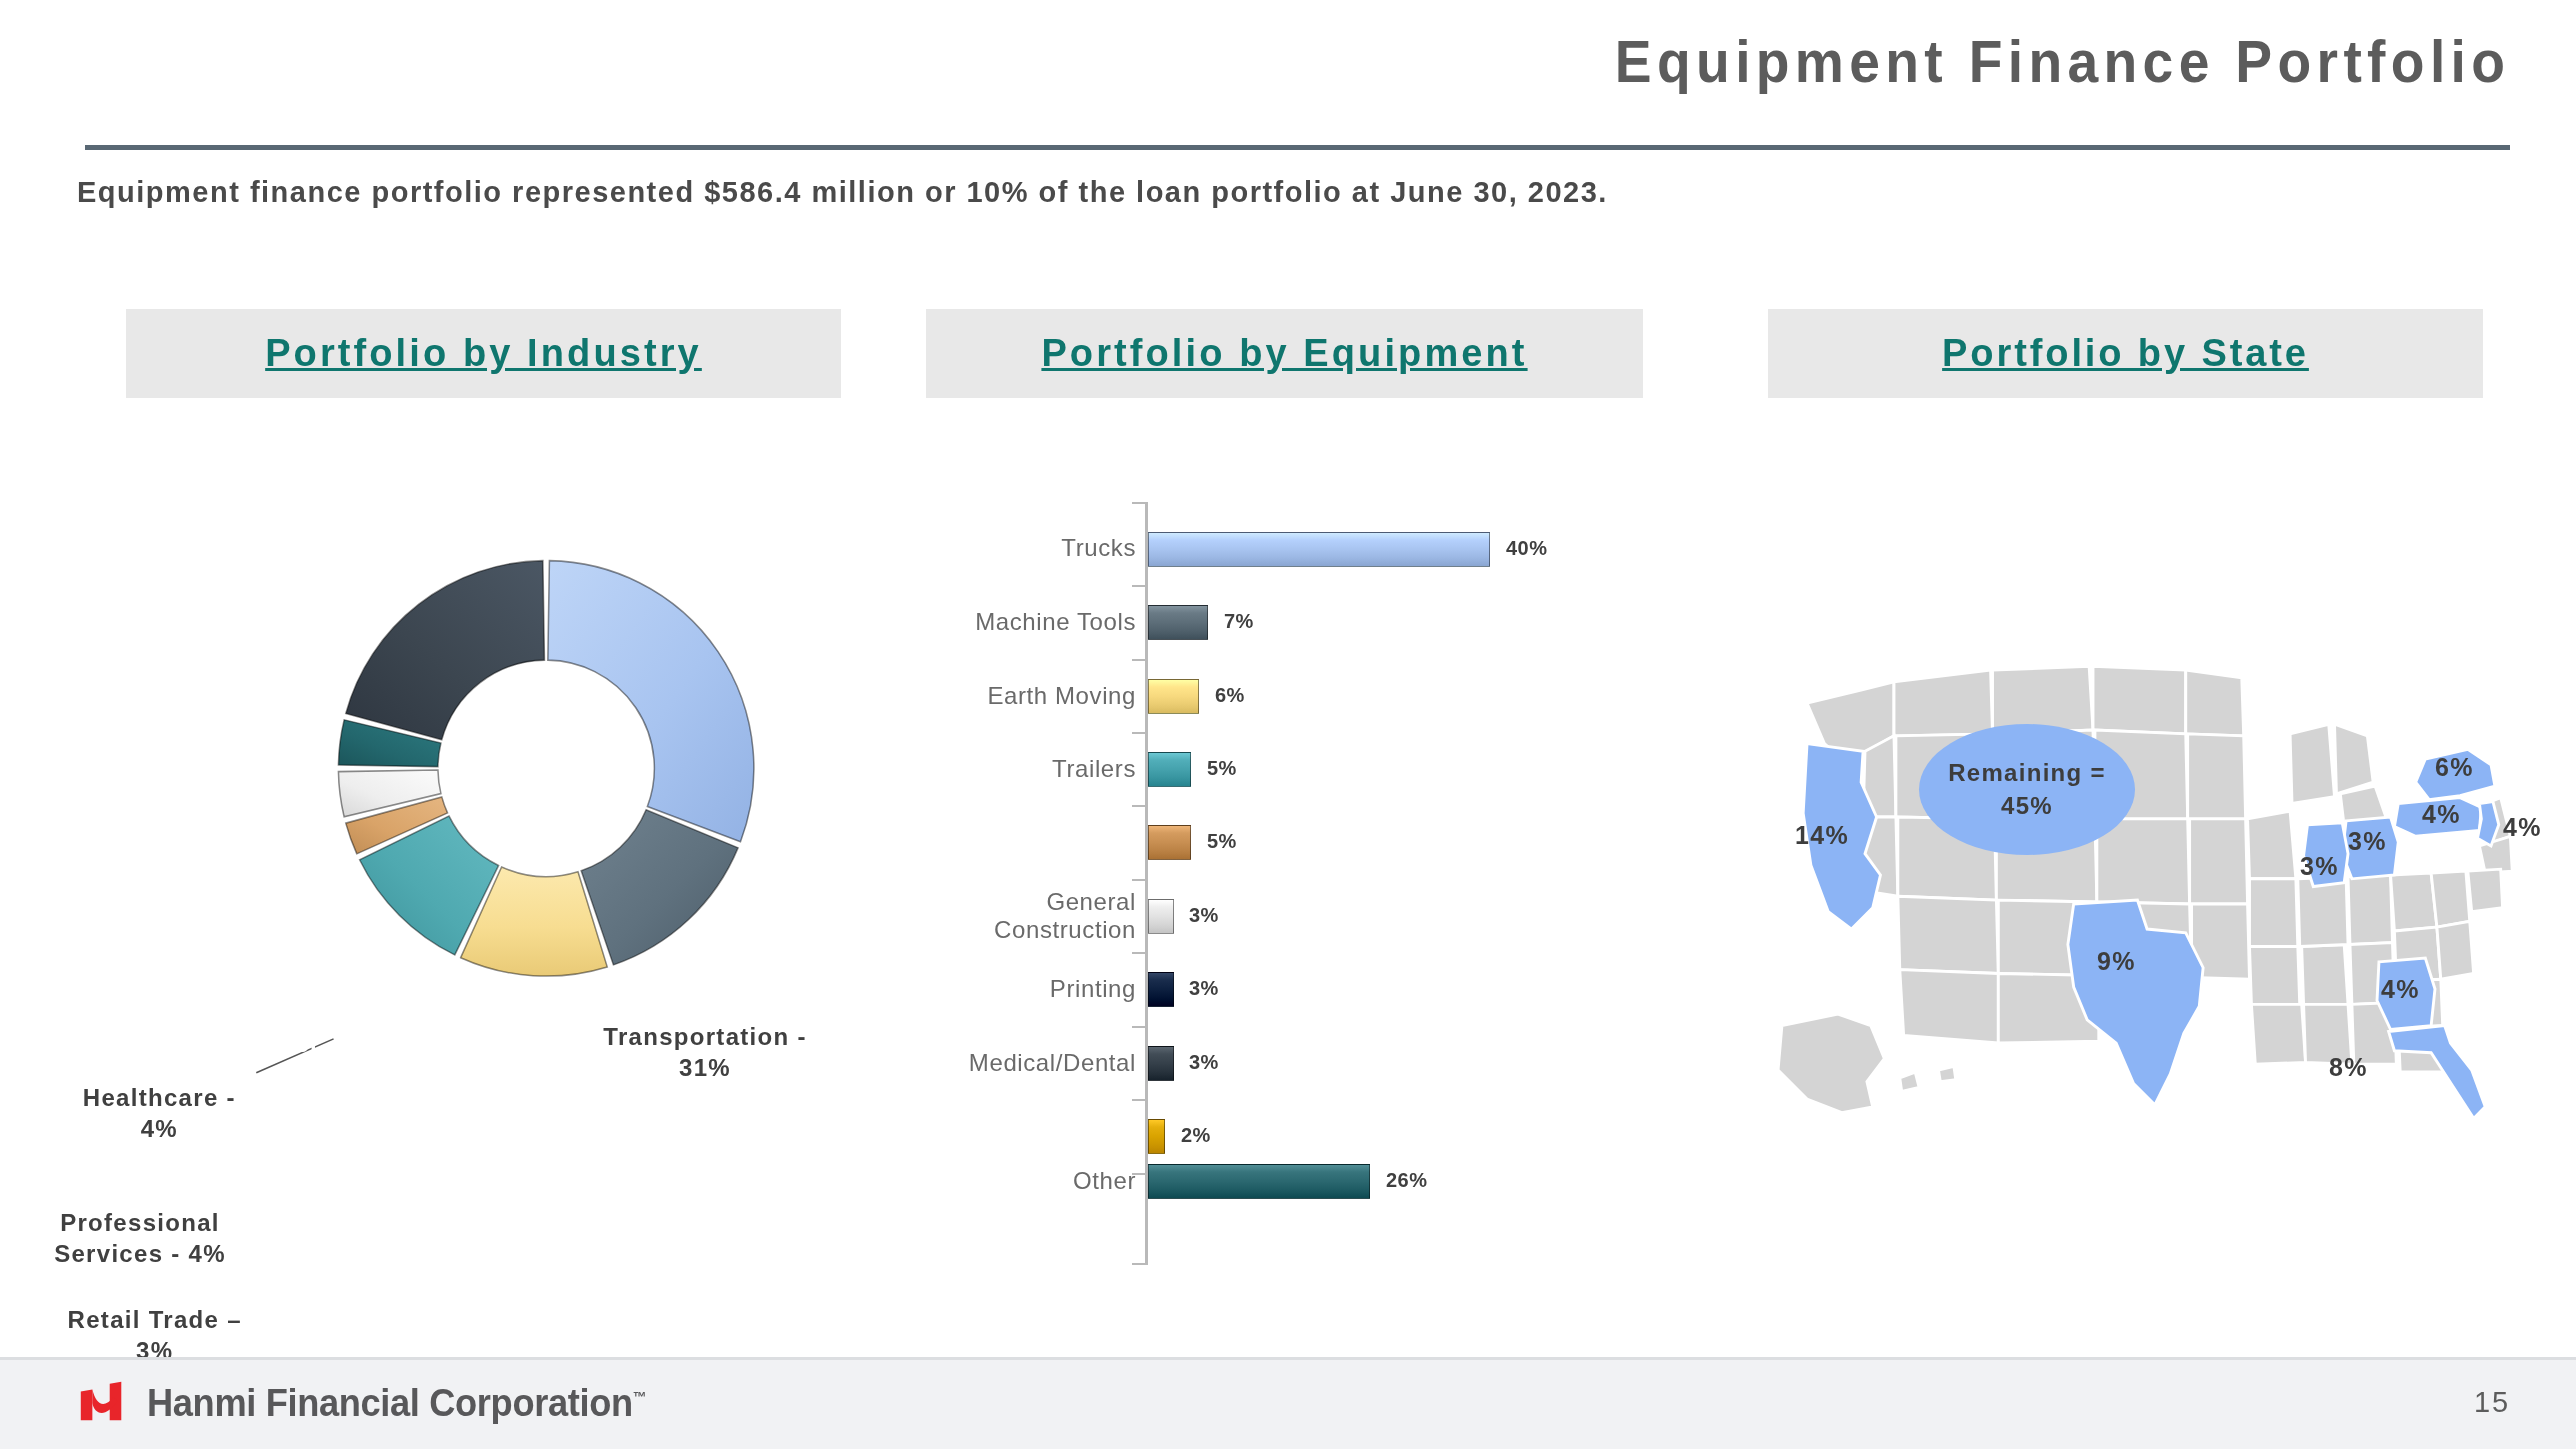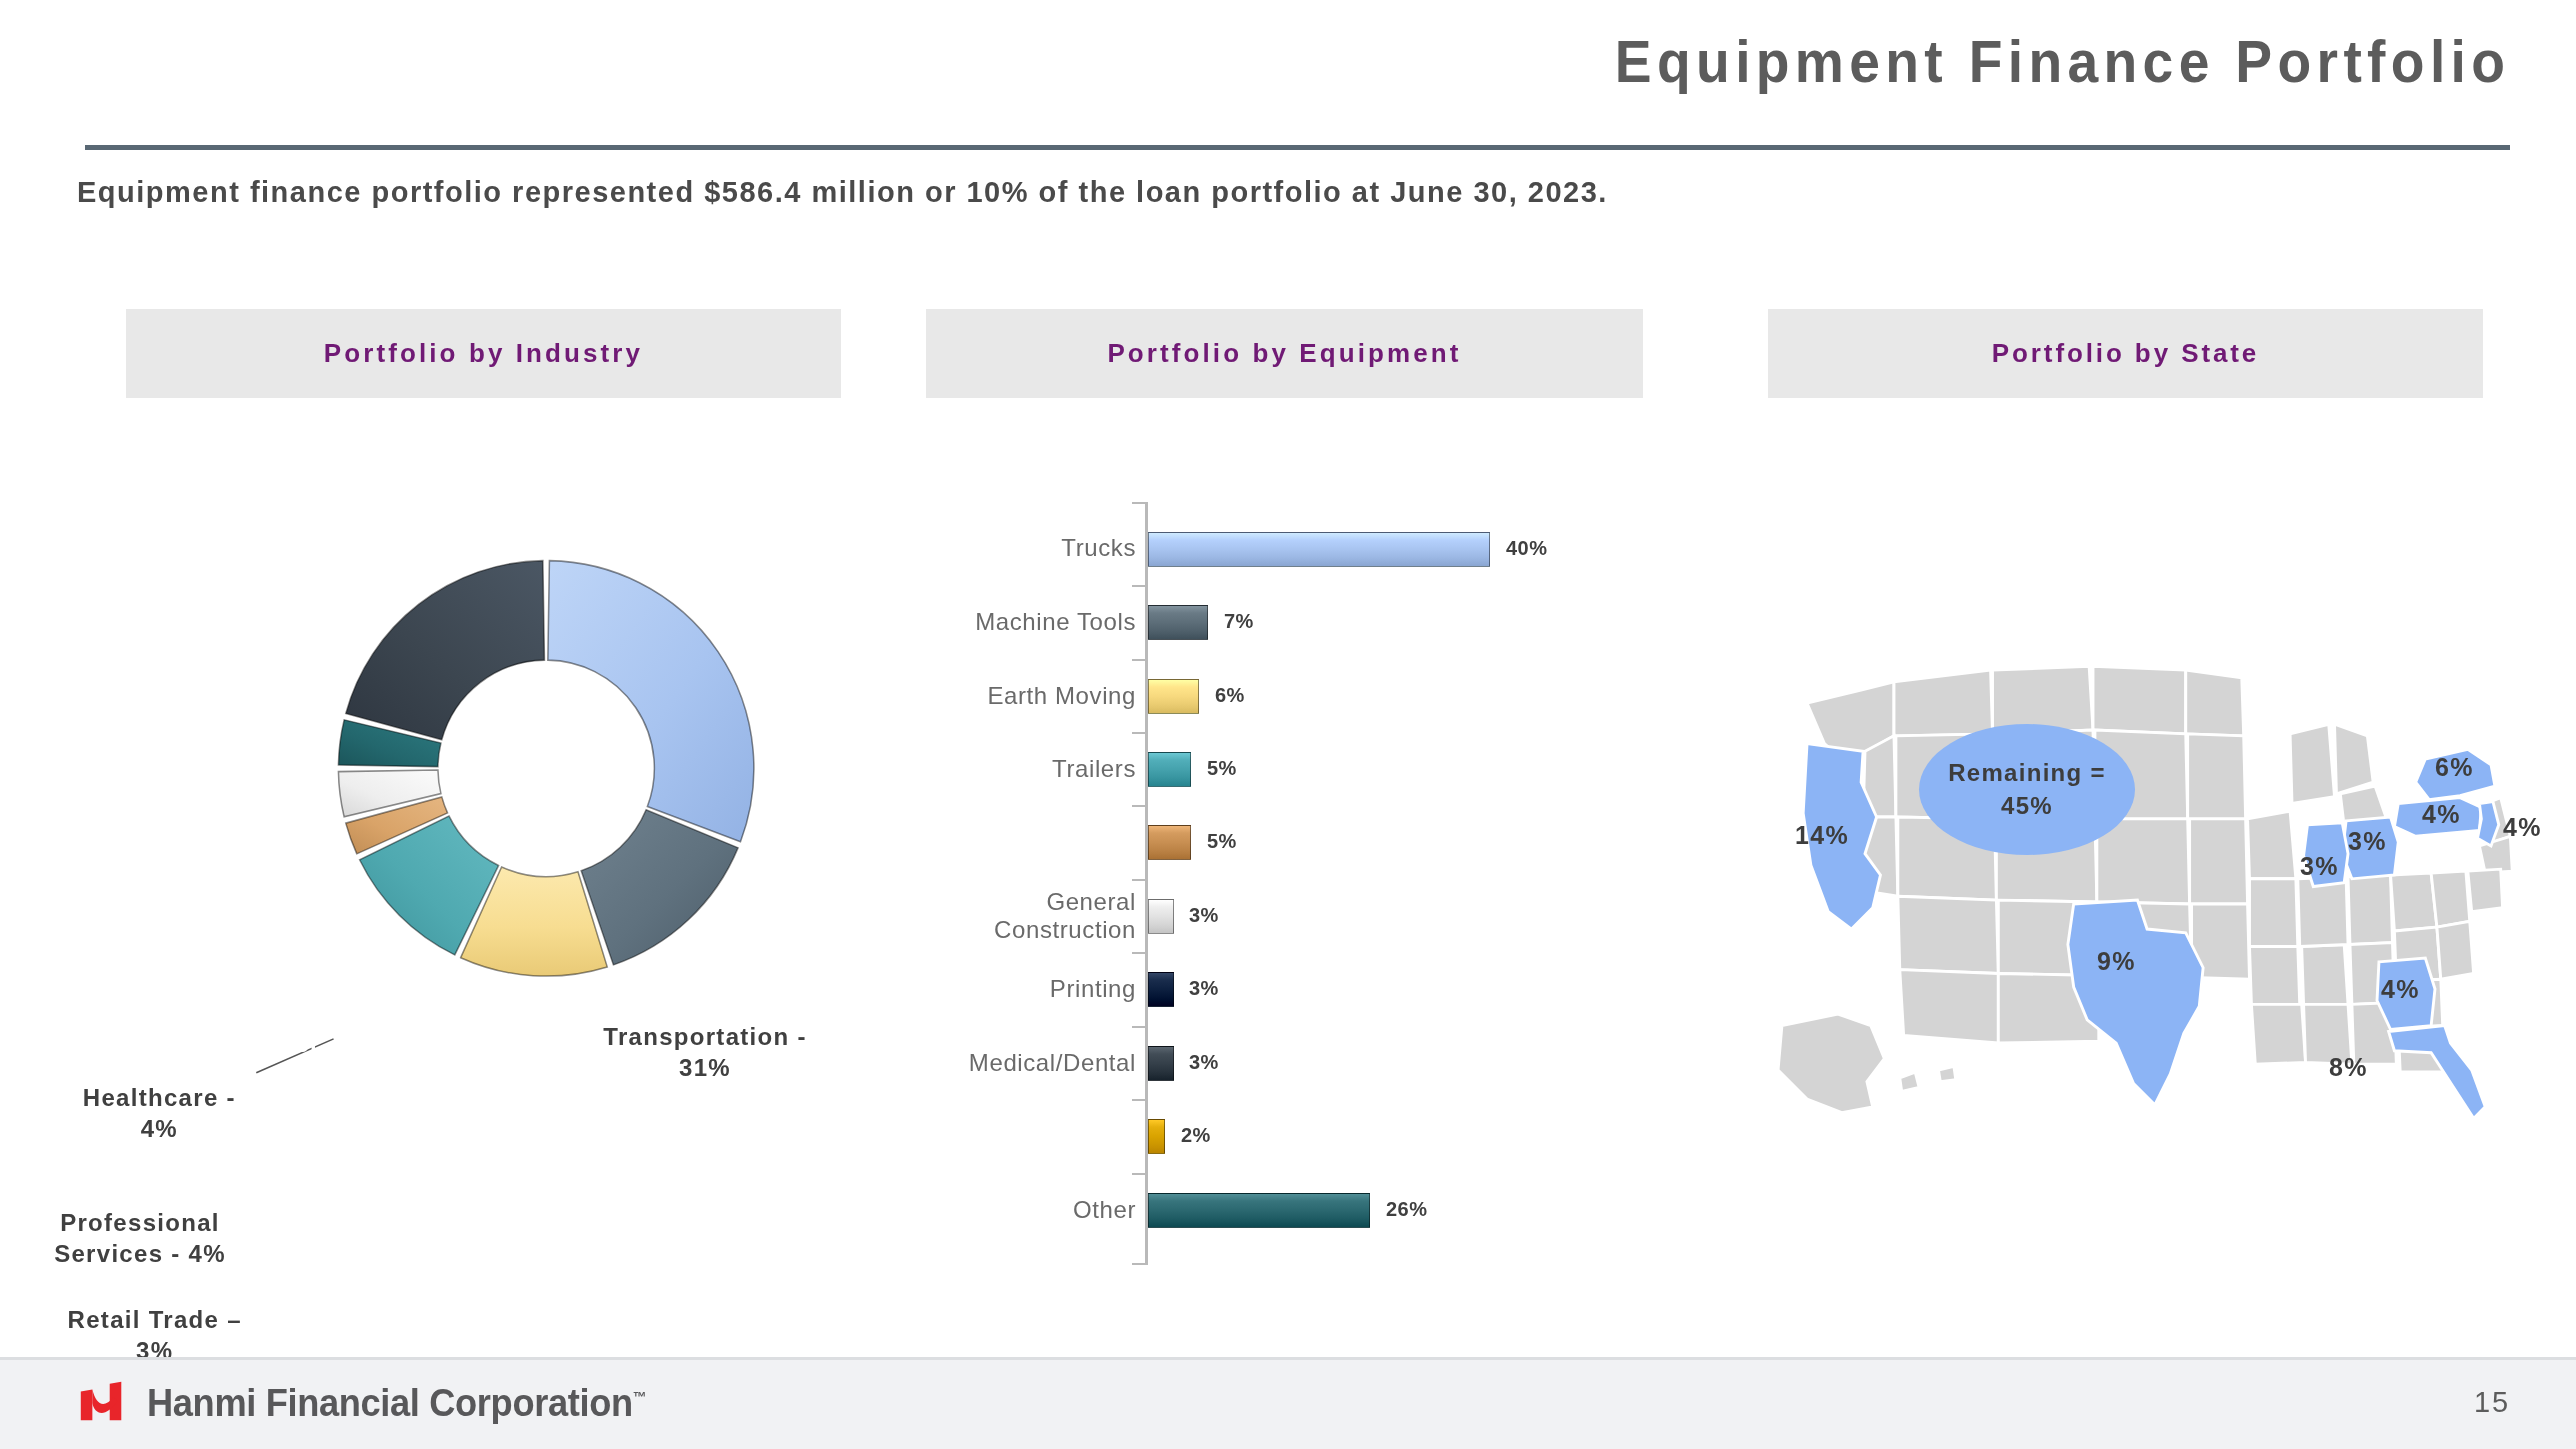--- a/index.html
+++ b/index.html
@@ -28,22 +28,23 @@
     font-size:29px;font-weight:bold;color:#4a4a4a;
     letter-spacing:1.5px;white-space:nowrap;
   }
 
   
   .panel-head{
     position:absolute;height:89px;background:#e8e8e8;
     display:flex;align-items:center;justify-content:center;
   }
   .panel-head span{
-    font-size:26px;font-weight:bold;color:#701a75;letter-spacing:3.1px;
+    font-size:38px;font-weight:bold;color:#0f766e;letter-spacing:3.1px;
     white-space:nowrap;
+    text-decoration:underline;
   }
   #head-industry{left:126px;top:309px;width:715px;}
   #head-equipment{left:926px;top:309px;width:717px;}
   #head-state{left:1768px;top:309px;width:715px;}
   #head-state span{letter-spacing:2.9px;}
 
   
   #donut-wrap{position:absolute;left:58px;top:435px;width:870px;height:715px;}
   .donut-label{
     position:absolute;font-size:24px;font-weight:bold;color:#404040;
@@ -238,21 +239,21 @@
         </div>
         <div class="bar-row" style="top: 524px;">
           <div class="bar-cat">Medical/Dental</div>
           <div class="bar-box" style="width: 26px; background: linear-gradient(rgb(91, 102, 112) 0%, rgb(65, 76, 86) 22%, rgb(53, 64, 74) 50%, rgb(37, 48, 58) 80%, rgb(23, 34, 44) 100%);"></div>
           <div class="bar-val" style="left: 261px;">3%</div>
         </div>
         <div class="bar-row" style="top: 597px;">
           <div class="bar-box" style="width: 17px; background: linear-gradient(rgb(255, 201, 38) 0%, rgb(229, 175, 12) 22%, rgb(217, 163, 0) 50%, rgb(201, 147, 0) 80%, rgb(187, 133, 0) 100%);"></div>
           <div class="bar-val" style="left: 253px;">2%</div>
         </div>
-        <div class="bar-row" style="top: 671px; text-decoration: underline;">
+        <div class="bar-row" style="top: 642px; text-decoration: underline;">
           <div class="bar-cat">Other</div>
           <div class="bar-box" style="width: 222px; background: linear-gradient(rgb(81, 142, 150) 0%, rgb(55, 116, 124) 22%, rgb(43, 104, 112) 50%, rgb(27, 88, 96) 80%, rgb(13, 74, 82) 100%);"></div>
           <div class="bar-val" style="left: 458px;">26%</div>
         </div>
       </div>
   <div class="bar-tick" style="top: 83px;"></div>
       <div class="bar-tick" style="top: 157px;"></div>
       <div class="bar-tick" style="top: 230px;"></div>
       <div class="bar-tick" style="top: 303px;"></div>
       <div class="bar-tick" style="top: 377px;"></div>

